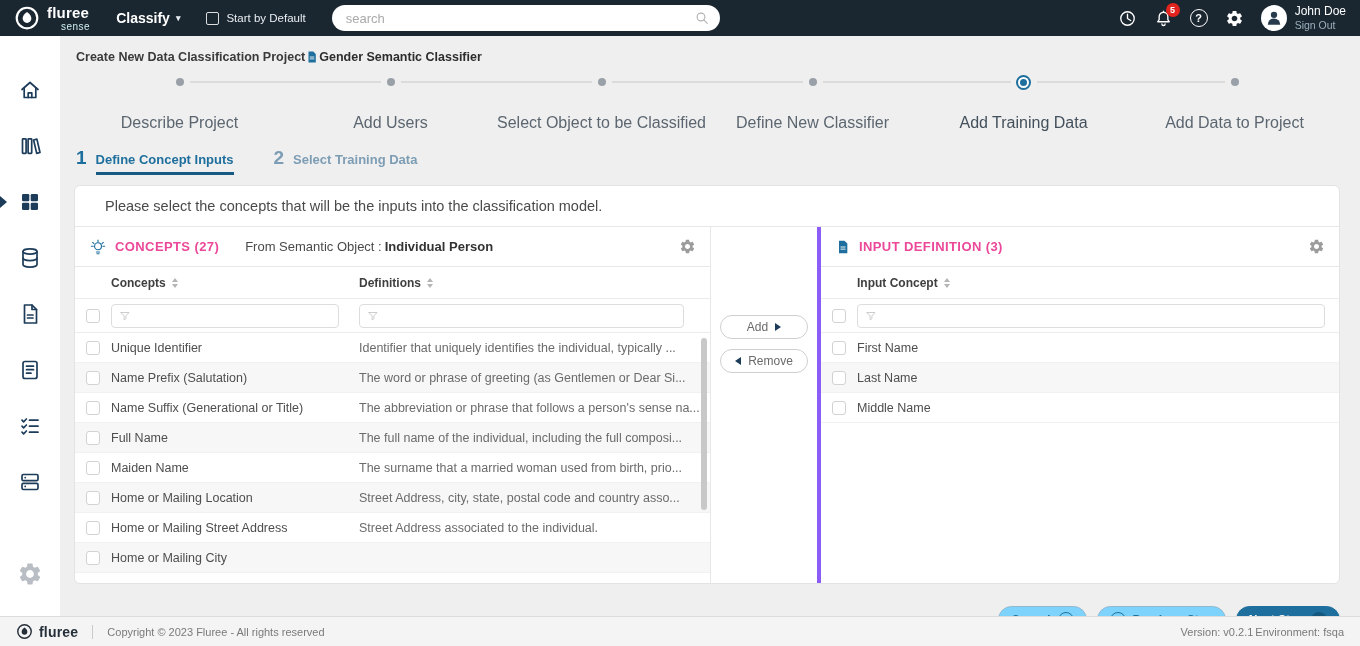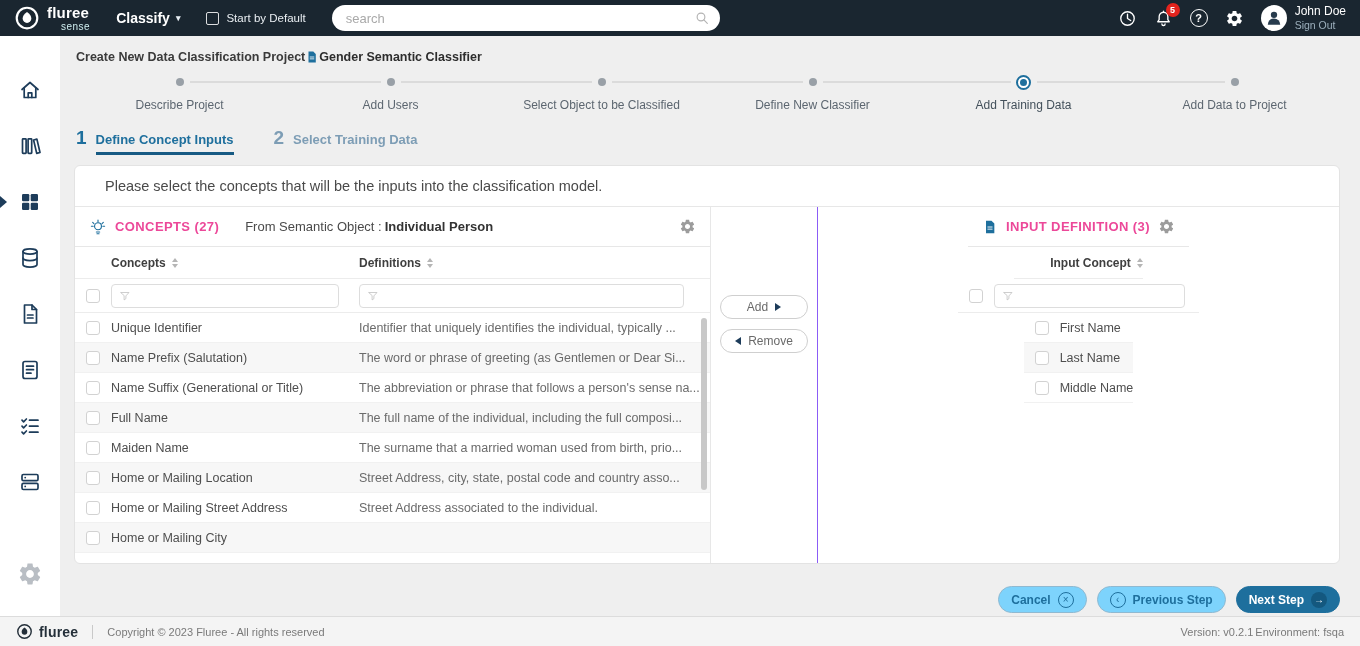--- a/index.html
+++ b/index.html
@@ -54,38 +54,38 @@
   .step::before, .step::after { content:""; position:absolute; top:7px; height:2px; background:#dbdbdb; }
   .step::before { left:0; right:calc(50% + 10px); }
   .step::after { left:calc(50% + 10px); right:0; }
   .step:first-child::before { display:none; }
   .step:last-child::after { display:none; }
   .step.active::before { right:calc(50% + 13px); }
   .step.active::after { left:calc(50% + 13px); }
   .dot { width:8px; height:8px; border-radius:50%; background:#99a0a7; }
   .dot-ring { width:15px; height:15px; border:2px solid #1e6f9d; border-radius:50%; display:flex; align-items:center; justify-content:center; background:#fff; }
   .dot-inner { width:7px; height:7px; border-radius:50%; background:#1e6f9d; }
-  .step-label { margin-top:8px; font-size:12px; color:#5c6670; }
+  .step-label { margin-top:24px; font-size:16px; color:#5c6670; }
   .step.active .step-label { color:#43505b; }
 
   
   .tabs { display:flex; gap:40px; margin:15px 0 10px 2px; }
   .tab { display:flex; align-items:baseline; gap:9px; cursor:pointer; color:#7d9db5; }
   .tab-num { font-size:19px; font-weight:bold; }
   .tab-label { font-size:13px; font-weight:bold; padding-bottom:5px; }
   .tab.active { color:#1e6f9d; }
   .tab.active .tab-label { border-bottom:3px solid #175a83; }
 
   
   .card { background:#fff; border:1px solid #e3e3e3; border-radius:6px; overflow:hidden; }
   .instruction { padding:12px 16px 12px 30px; font-size:14.5px; color:#4a4a4a; border-bottom:1px solid #e7e7e7; }
   .panels { display:flex; height:356px; }
   .panel { display:flex; flex-direction:column; min-width:0; }
   .panel-left { width:636px; border-right:1px solid #e7e7e7; }
-  .panel-right { flex:1; border-left:1px solid #8b5cf6;align-items:center; }
+  .panel-right { flex:1; border-left:4px solid #8b5cf6; }
   .transfer { width:106px; display:flex; flex-direction:column; align-items:center; padding-top:88px; gap:10px; flex:0 0 auto; }
 
   .panel-head { height:40px; display:flex; align-items:center; padding:0 14px; border-bottom:1px solid #e7e7e7; gap:8px; flex:0 0 auto; }
   .panel-title { font-size:13px; font-weight:600; color:#ec4899; letter-spacing:.4px; }
   .panel-sub { margin-left:18px; font-size:13px; color:#4a4a4a; }
   .panel-sub b { color:#333; margin-left:3px; }
   .panel-gear { margin-left:auto; color:#9c9c9c; cursor:pointer; display:flex; }
   .idea-ic { color:#1e6f9d; display:flex; }
   .doc-ic { color:#1e6f9d; display:flex; }
 

